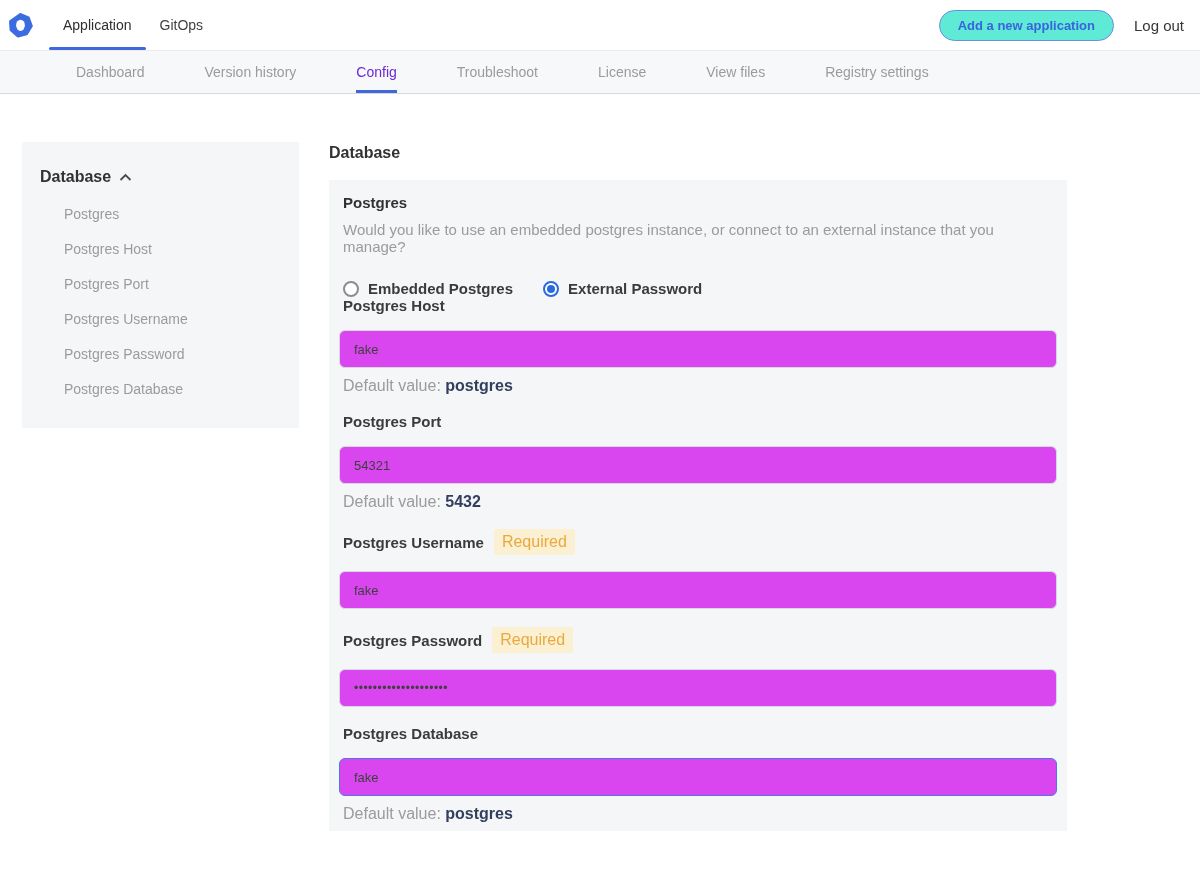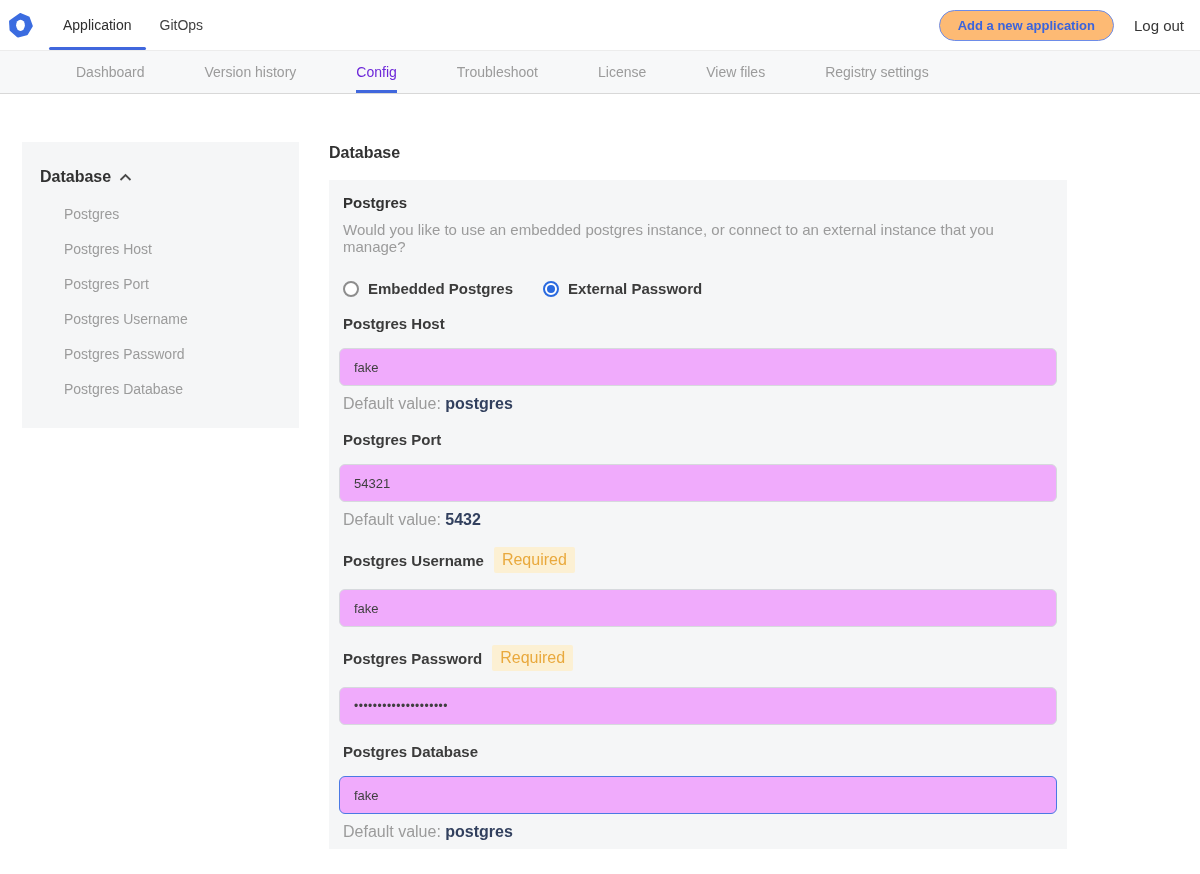--- a/index.html
+++ b/index.html
@@ -39,21 +39,21 @@
     left: 0; right: 0; bottom: 0;
     height: 3px;
     background: #4067dd;
     border-radius: 2px;
   }
   .header-spacer { flex: 1; }
   .header-right { display: flex; align-items: center; padding-right: 12px; }
   .pill-button {
     border: 1px solid #6d8ce8;
     color: #3a64dd;
-    background: #fdba74;
+    background: #5eead4;
     font-weight: bold;
     font-size: 13px;
     border-radius: 16px;
     height: 31px;
     padding: 0 18px;
     display: flex; align-items: center;
     cursor: pointer;
     margin-right: 20px;
     font-family: inherit;
   }
@@ -135,21 +135,21 @@
   .group-heading {
     font-size: 15px; font-weight: bold; color: #323232;
     padding-left: 4px;
     margin-bottom: 10px;
   }
   .group-help {
     font-size: 15px; color: #9b9b9b;
     padding-left: 4px;
     margin-bottom: 25px;
   }
-  .radio-row { display: flex; align-items: center; padding-left: 4px; margin-bottom: 18px; }
+  .radio-row { display: flex; align-items: center; padding-left: 4px; }
   .radio-option { display: flex; align-items: center; margin-right: 30px; cursor: pointer; }
   .radio-circle {
     width: 16px; height: 16px;
     border: 2px solid #8d8d8d;
     border-radius: 50%;
     background: #fff;
     display: flex; align-items: center; justify-content: center;
     flex-shrink: 0;
   }
   .radio-option.checked .radio-circle { border-color: #2a6adf; }
@@ -165,21 +165,21 @@
     color: #e9a93d;
     font-size: 16px;
     padding: 4px 8px;
     border-radius: 2px;
   }
   .text-input {
     width: 100%;
     height: 38px;
     border: 1px solid #d6d9dd;
     border-radius: 6px;
-    background: #f0abfc;
+    background: #d946ef;
     font-size: 13px;
     color: #3f3f3f;
     padding: 0 14px;
     font-family: inherit;
     outline: none;
     display: block;
     margin-bottom: 18px;
   }
   .text-input.has-default { margin-bottom: 9px; }
   .text-input.focused { border-color: #4b79e4; }

